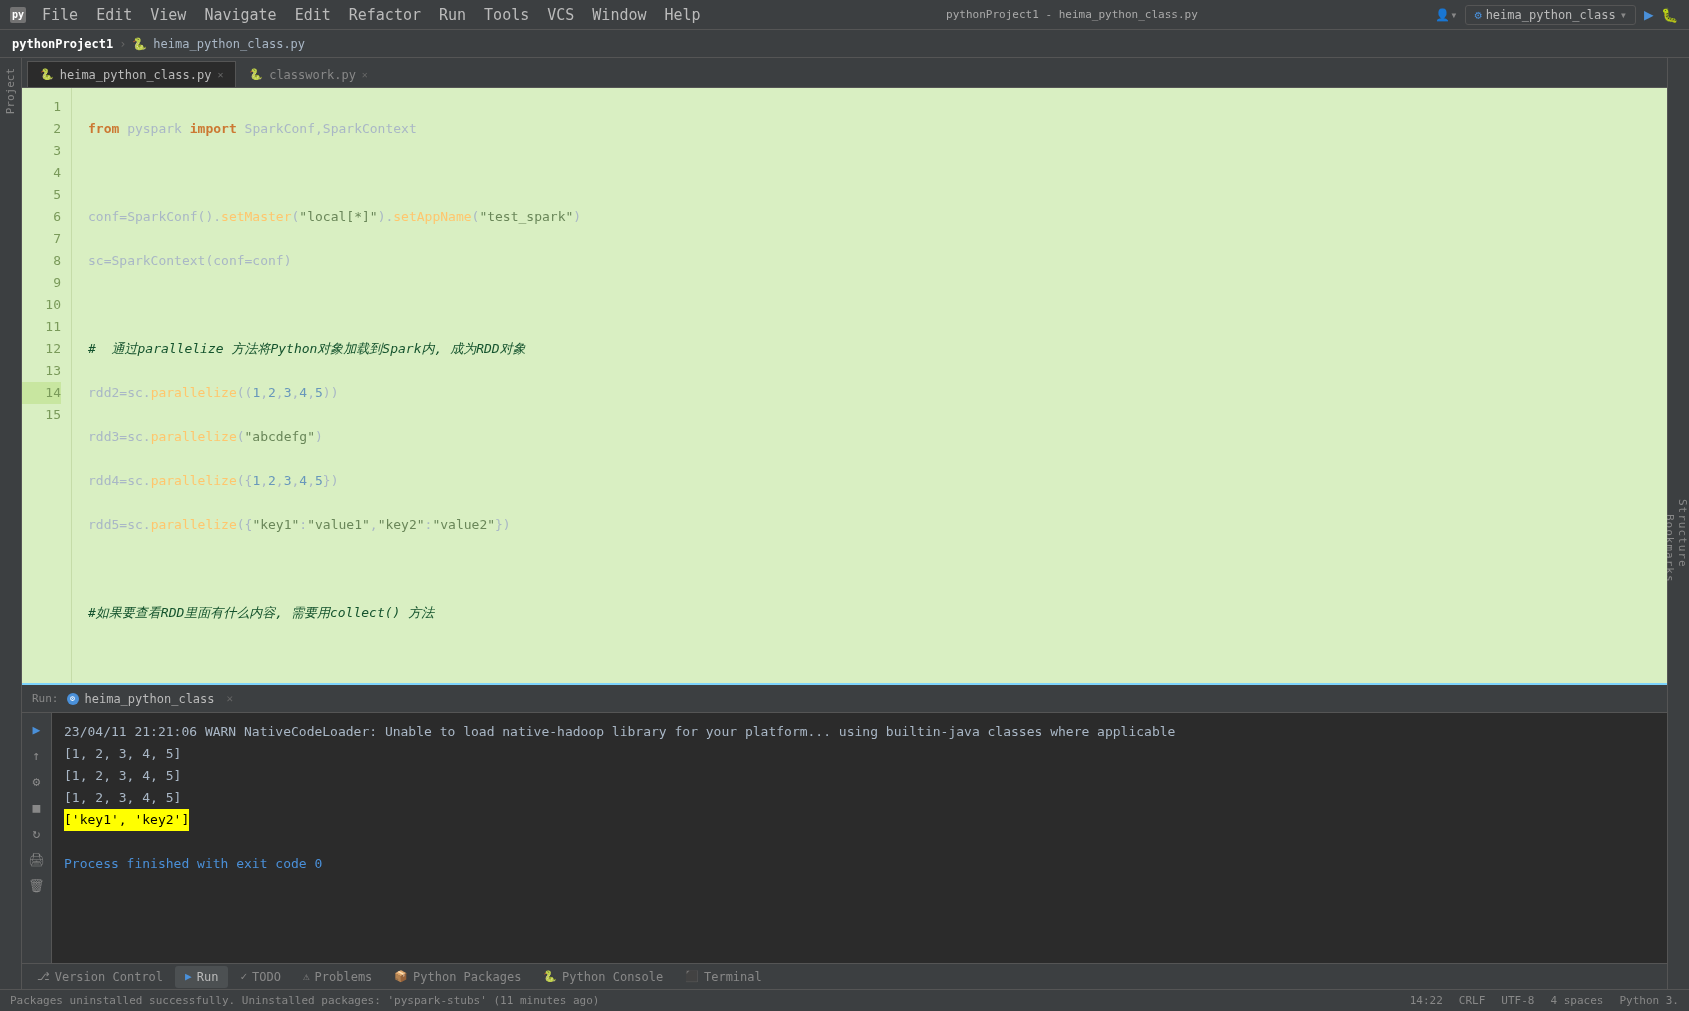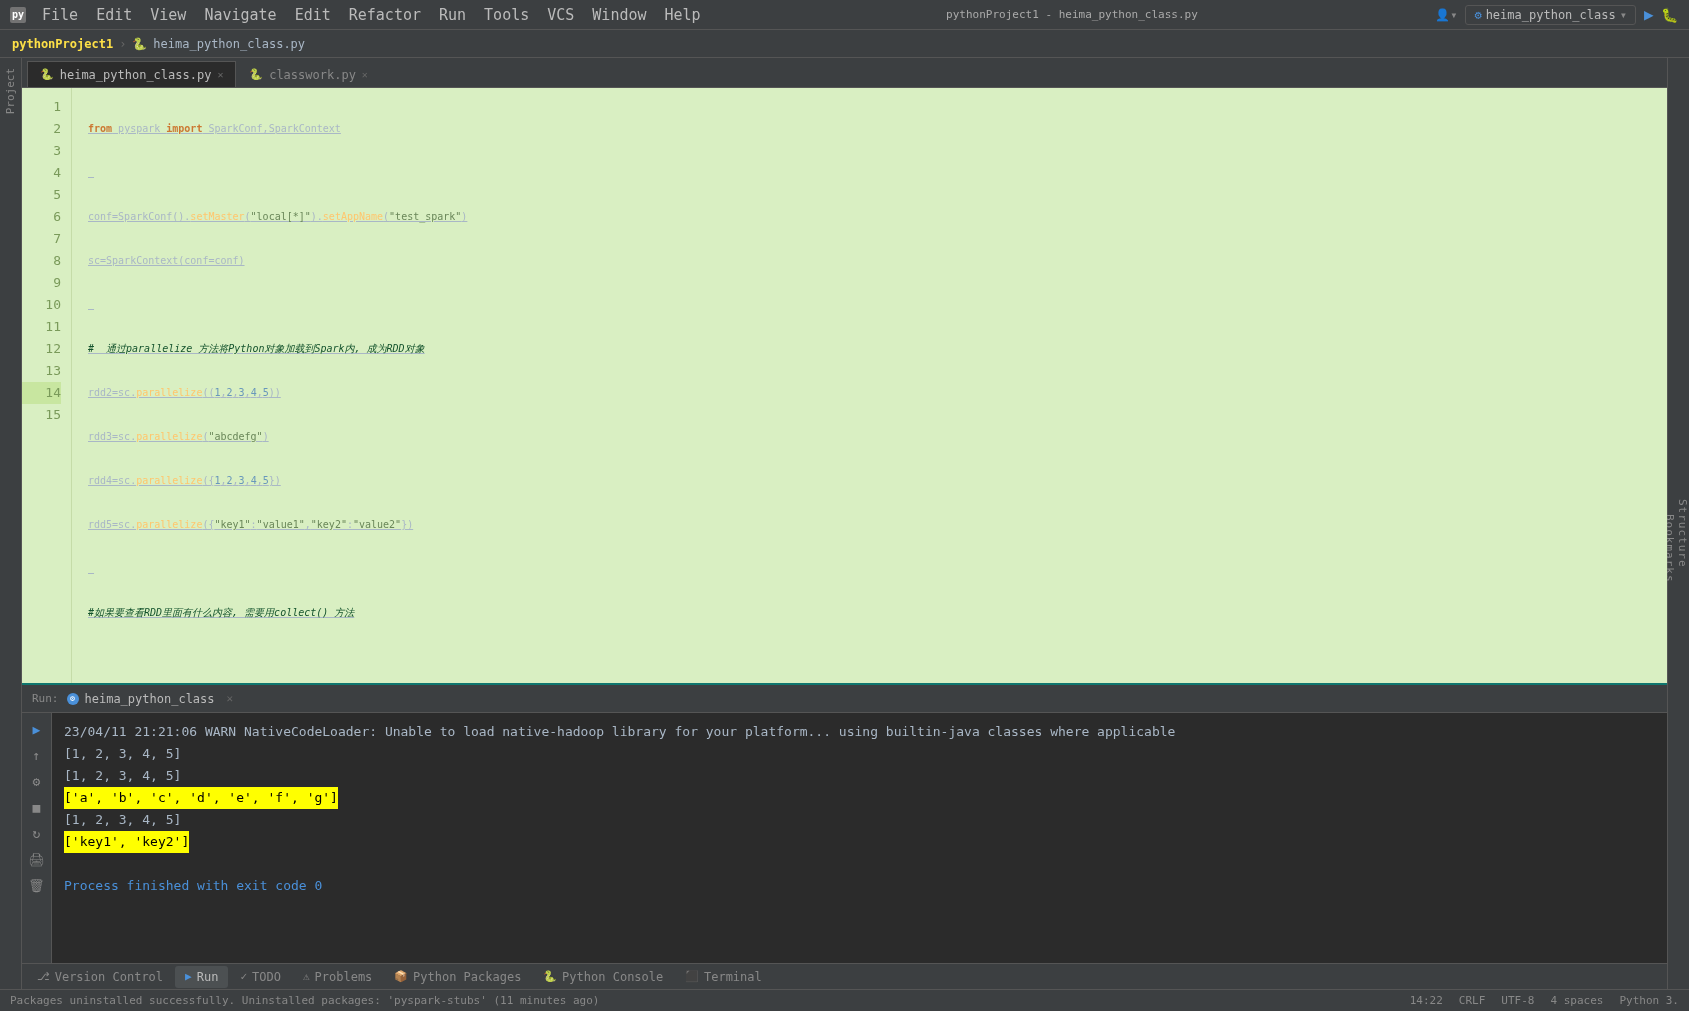--- a/index.html
+++ b/index.html
@@ -115,41 +115,40 @@
       font-size: 13px;
       line-height: 22px;
       padding-right: 10px;
       border-right: 1px solid #c5dca8;
       user-select: none;
       flex-shrink: 0;
     }
     #code-content {
       flex: 1;
       padding: 8px 0 8px 16px;
-      font-size: 10px;
+      font-size: 13px;
       line-height: 22px;
       white-space: pre;
       background: #d9efc2;
       overflow: auto;
-      text-decoration: underline;
     }
     .code-line { height: 22px; display: block; }
     
     
     .kw { color: #cc7832; font-weight: bold; }
     .fn { color: #ffc66d; }
     .str { color: #6a8759; }
     .num { color: #6897bb; }
     .cn-comment { color: #14532d; font-style: italic; }
 
     
     #run-panel {
       height: 280px;
       background: #2b2b2b;
-      border-top: 2px solid #0f766e;
+      border-top: 2px solid #7dd3fc;
       display: flex;
       flex-direction: column;
     }
     #run-panel-header {
       height: 28px;
       background: #3c3f41;
       display: flex;
       align-items: center;
       padding: 0 10px;
       border-bottom: 1px solid #555;
@@ -374,21 +373,21 @@
         <span style="color:#4a90d9;">⚙</span>
         <span>heima_python_class</span>
         <span style="color:#888;">▾</span>
       </div>
       <span class="run-btn">▶</span>
       <span class="debug-btn">🐛</span>
     </div>
   </div>
 
   <div id="projectbar">
-    <span style="color:#fde047;font-weight:bold;">pythonProject1</span>
+    <span style="color:#ffffff;font-weight:bold;">pythonProject1</span>
     <span style="color:#666;">›</span>
     <span style="color:#cc7832;">🐍</span>
     <span>heima_python_class.py</span>
   </div>
 
   <div id="content-area">
 
     <div class="project-sidebar">
       <span class="project-sidebar-label">Project</span>
     </div>
@@ -471,23 +470,20 @@
                 <div class="output-line">
                   <span class="output-warning">23/04/11 21:21:06 WARN NativeCodeLoader: Unable to load native-hadoop library for your platform... using builtin-java classes where applicable</span>
                 </div>
                 <div class="output-line">
                   <span class="output-normal">[1, 2, 3, 4, 5]</span>
                 </div>
                 <div class="output-line">
                   <span class="output-normal">[1, 2, 3, 4, 5]</span>
                 </div>
                 <div class="output-line">
-                  <span class="output-highlight">['a', 'b', 'c', 'd', 'e', 'f', 'g']</span>
-                </div>
-                <div class="output-line">
                   <span class="output-normal">[1, 2, 3, 4, 5]</span>
                 </div>
                 <div class="output-line">
                   <span class="output-highlight">['key1', 'key2']</span>
                 </div>
                 <div class="output-line">&nbsp;</div>
                 <div class="output-line">
                   <span class="output-success">Process finished with exit code 0</span>
                 </div>
               </div>

